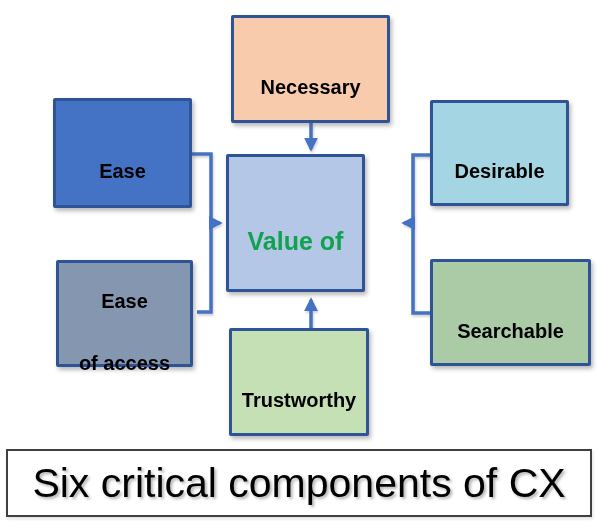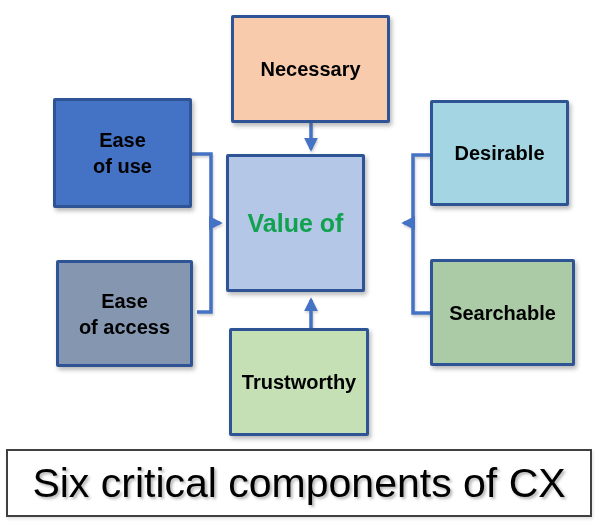--- a/index.html
+++ b/index.html
@@ -12,26 +12,26 @@
   .connector { stroke:var(--arrow,#4472C4); stroke-width:3.5; fill:none; }
   .arrowhead { fill:var(--arrow,#4472C4); }
   .box {
     position:absolute; box-sizing:border-box;
     border:3px solid var(--border,#2F5496); border-radius:2px;
     box-shadow:2px 3px 4px rgba(80,80,80,0.40);
     display:flex; flex-direction:column; align-items:center; justify-content:center;
     text-align:center; font-weight:bold; font-size:20px; line-height:1.3;
     color:var(--label,#000);
   }
-  .box span { display:block; }
+  .box span { display:block;margin-top:36px; }
   .box-necessary     { left:231px; top:15px;  width:159px; height:108px; }
   .box-ease-of-use   { left:53px;  top:98px;  width:139px; height:110px; }
   .box-desirable     { left:430px; top:100px; width:139px; height:106px; }
   .box-ease-of-access{ left:56px;  top:260px; width:137px; height:107px; }
-  .box-searchable    { left:430px; top:259px; width:145px; height:107px; }
+  .box-searchable    { left:430px; top:259px; width:161px; height:107px; }
   .box-trustworthy   { left:229px; top:328px; width:140px; height:108px; }
   .box-center {
     left:226px; top:154px; width:139px; height:138px;
     font-size:25px; line-height:1.45; color:var(--green,#10A24F);
   }
   .title-box {
     position:absolute; left:6px; top:449px; width:586px; height:68px;
     box-sizing:border-box; background:#fff;
     border:2px solid var(--title-border,#404040);
     display:flex; align-items:center; justify-content:center;
@@ -64,21 +64,20 @@
 
     <line class="connector" x1="311" y1="329" x2="311" y2="300" marker-end="url(#arr)"></line>
   </svg>
 
   <div class="box box-necessary" style="background: rgb(248, 203, 173);">
     <span>Necessary</span>
   </div>
 
   <div class="box box-ease-of-use" style="background: rgb(68, 114, 196);">
     <span>Ease</span>
-    <span>of use</span>
   </div>
 
   <div class="box box-desirable" style="background: rgb(163, 213, 226);">
     <span>Desirable</span>
   </div>
 
   <div class="box box-ease-of-access" style="background: rgb(132, 150, 176);">
     <span>Ease</span>
     <span>of access</span>
   </div>

